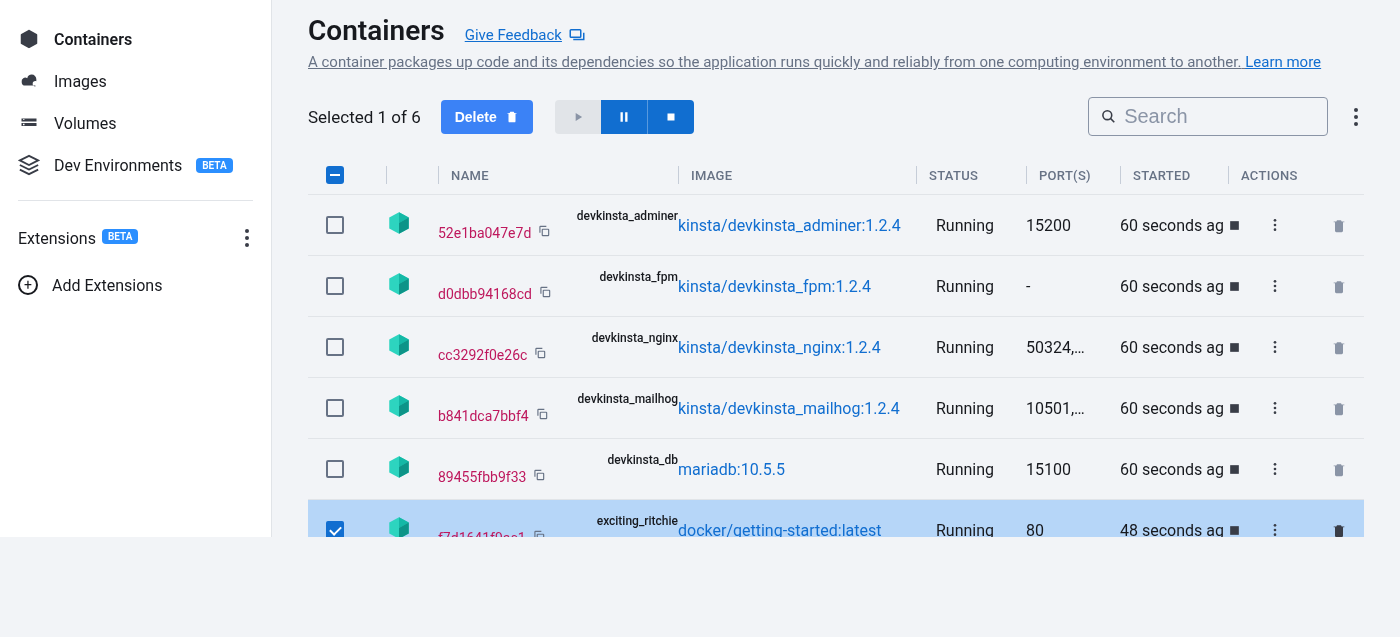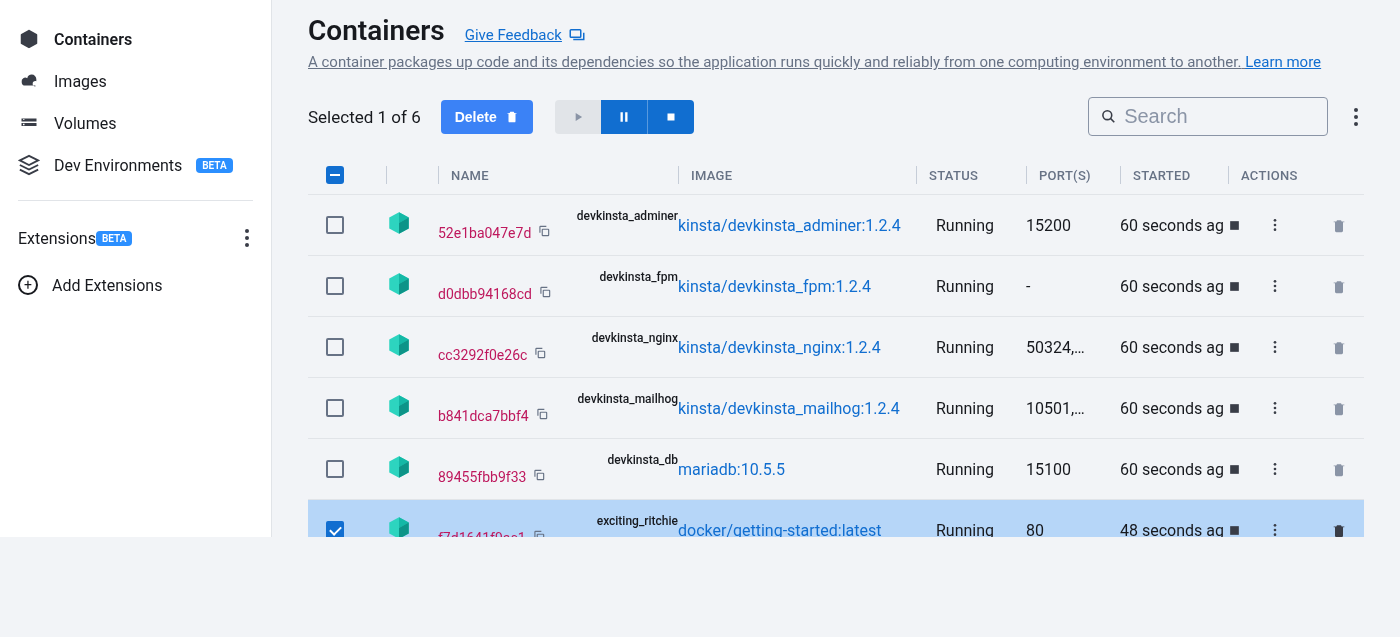--- a/index.html
+++ b/index.html
@@ -6,21 +6,21 @@
 body { font-family: -apple-system, BlinkMacSystemFont, "Segoe UI", Roboto, sans-serif; background: #f2f4f7; color: #17191e; font-size: 14px; }
 .app { display: flex; height: 537px; width: 1400px; }
 .sidebar { width: 272px; background: #fff; border-right: 1px solid #e1e4e8; padding: 18px 0; }
 .sidebar-item { display: flex; align-items: center; padding: 10px 18px; cursor: pointer; gap: 14px; }
 .sidebar-item.active { font-weight: 600; }
 .sidebar-icon { width: 22px; height: 22px; color: #393d47; display: flex; align-items: center; justify-content: center; }
 .sidebar-label { font-size: 16px; color: #17191e; }
 .sidebar-divider { height: 1px; background: #e1e4e8; margin: 14px 18px; }
 .badge-beta { background: #2b8fff; color: #fff; font-size: 10px; padding: 2px 6px; border-radius: 4px; font-weight: 600; }
 .extensions-header { display: flex; align-items: center; justify-content: space-between; padding: 10px 18px; }
-.ext-left { display: flex; align-items: center; }
+.ext-left { display: flex; align-items: flex-start; gap: 6px; }
 .ext-title { font-size: 16px; color: #17191e; }
 .more-dots { display: flex; flex-direction: column; gap: 3px; padding: 4px; cursor: pointer; }
 .more-dots span { width: 4px; height: 4px; background: #393d47; border-radius: 50%; }
 .add-ext { display: flex; align-items: center; padding: 14px 18px; gap: 14px; cursor: pointer; }
 .plus-circle { width: 20px; height: 20px; border: 2px solid #17191e; border-radius: 50%; display: flex; align-items: center; justify-content: center; font-size: 14px; line-height: 1; }
 .add-label { font-size: 16px; color: #17191e; }
 
 .main { flex: 1; padding: 14px 36px 0 36px; overflow: auto; }
 .page-header { display: flex; align-items: baseline; gap: 20px; margin-bottom: 6px; }
 .page-title { font-size: 28px; font-weight: 600; color: #17191e; }

